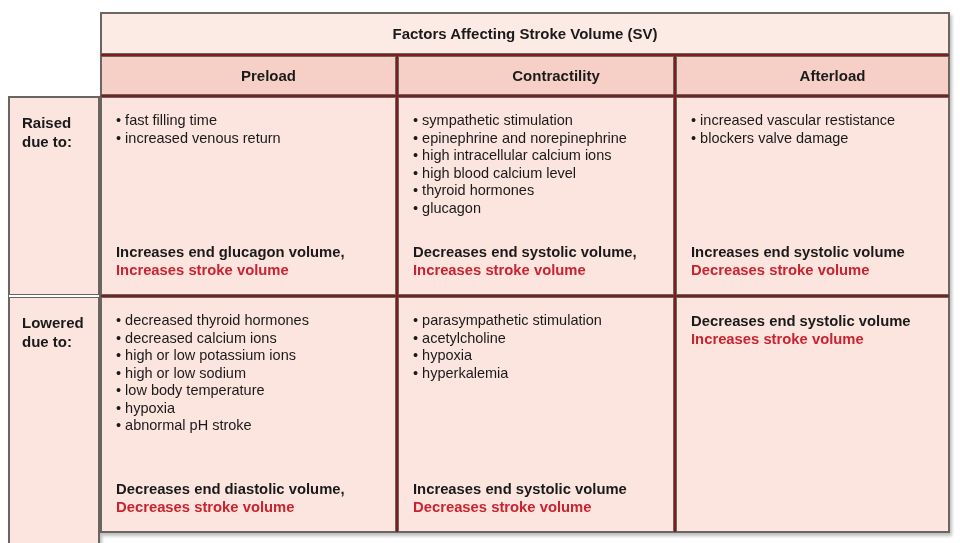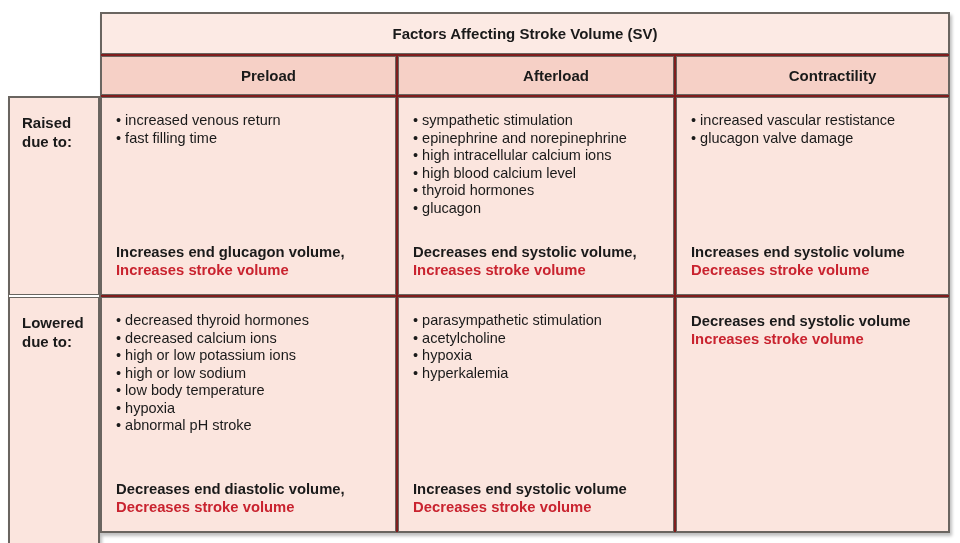--- a/index.html
+++ b/index.html
@@ -78,27 +78,27 @@
   <div class="row-label-col">
     <div class="label-cell">Raised due to:</div>
     <div class="label-cell">Lowered due to:</div>
   </div>
 
   <div class="main-table">
 
     <div class="cell title-cell">Factors Affecting Stroke Volume (SV)</div>
 
     <div class="cell header-cell">Preload</div>
+    <div class="cell header-cell">Contractility</div>
     <div class="cell header-cell">Afterload</div>
-    <div class="cell header-cell">Contractility</div>
 
     <div class="cell body-cell">
       <div class="bullet-list">
+          <div>• fast filling time</div>
           <div>• increased venous return</div>
-          <div>• fast filling time</div>
         </div>
       <div class="summary">
         <div class="effect-black">Increases end glucagon volume,</div>
         <div class="effect-red">Increases stroke volume</div>
       </div>
     </div>
     <div class="cell body-cell">
       <div class="bullet-list">
           <div>• sympathetic stimulation</div>
           <div>• epinephrine and norepinephrine</div>
@@ -108,21 +108,21 @@
           <div>• glucagon</div>
         </div>
       <div class="summary">
         <div class="effect-black">Decreases end systolic volume,</div>
         <div class="effect-red">Increases stroke volume</div>
       </div>
     </div>
     <div class="cell body-cell">
       <div class="bullet-list">
           <div>• increased vascular restistance</div>
-          <div>• glucagon valve damage</div>
+          <div>• blockers valve damage</div>
         </div>
       <div class="summary">
         <div class="effect-black">Increases end systolic volume</div>
         <div class="effect-red">Decreases stroke volume</div>
       </div>
     </div>
 
     <div class="cell body-cell">
       <div class="bullet-list">
           <div>• decreased thyroid hormones</div>

